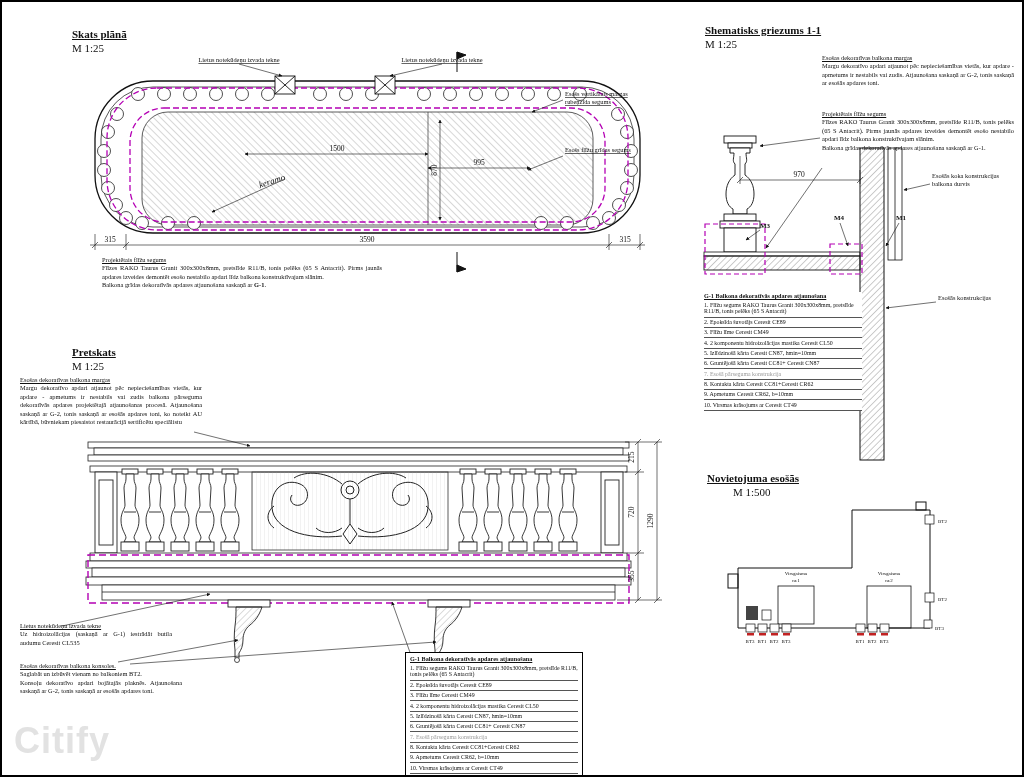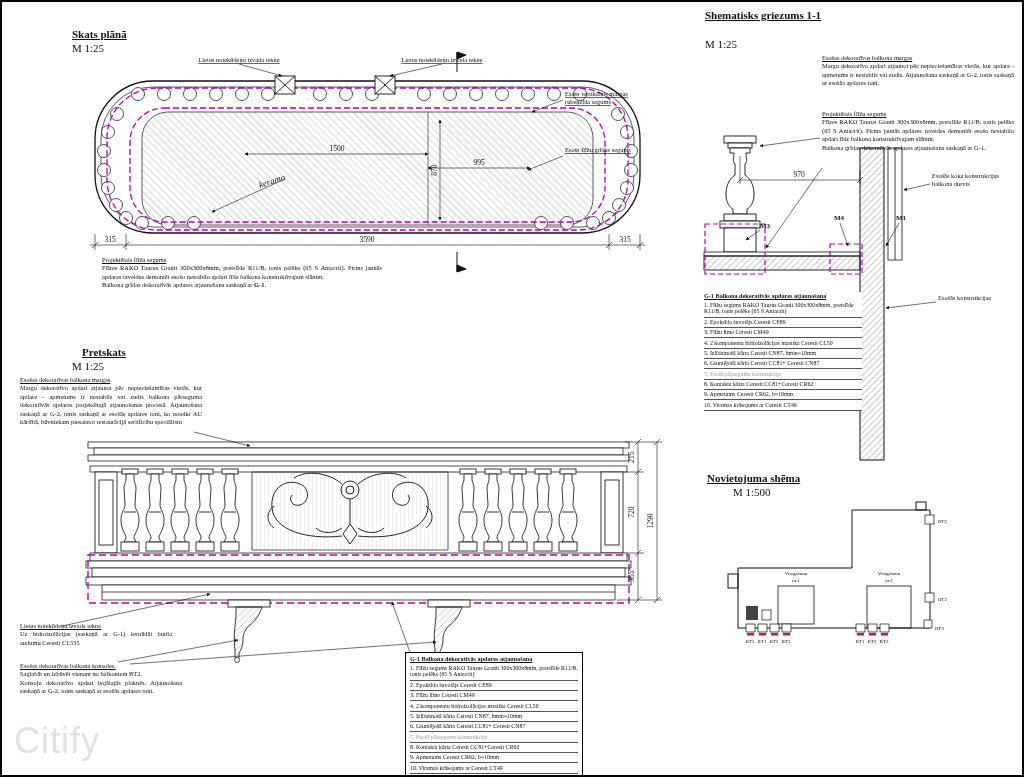--- a/index.html
+++ b/index.html
@@ -8,21 +8,21 @@
   .abs{position:absolute}
   .ttl{font-weight:bold;font-size:11px;text-decoration:underline;white-space:nowrap}
   .scl{font-size:11px}
   .note{font-size:6.4px;line-height:1.32;text-align:justify}
   .nt{text-decoration:underline}
   .g1{font-size:5.9px;line-height:1.18;background:#fff}
   .g1 .hd{font-weight:bold;text-decoration:underline;font-size:6.2px;padding-bottom:1px}
   .g1 .it{border-bottom:0.5px solid #555;padding:1.2px 0}
   .g1 .it.gray{color:#999}
   .g1box{border:1px solid #000;padding:2px 4px}
-  .wm{font-family:"Liberation Sans",sans-serif;font-weight:normal;font-size:36px;color:#e2e2e2;letter-spacing:1px}
+  .wm{font-family:"Liberation Sans",sans-serif;font-weight:bold;font-size:36px;color:#e2e2e2;letter-spacing:1px}
   svg{position:absolute;overflow:visible}
   svg text{font-family:"Liberation Serif",serif;fill:#111}
   .lbl{font-size:6.4px}
   .dim{font-size:7.5px}
   .mref{font-size:7px;font-weight:bold}
   .tiny{font-size:5px}
 </style>
 </head>
 <body>
 
@@ -146,21 +146,21 @@
     <text x="200" y="142" font-size="9" font-style="italic" transform="rotate(-18 200 142)">keramo</text>
     <line x1="225" y1="133" x2="152" y2="166" stroke="#111" stroke-width="0.6" marker-end="url(#arrA)"></line>
   </svg>
 
   <div class="abs note" style="left:100px;top:254px;width:280px">
     <span class="nt">Projektētais flīžu segums</span><br>
     <span>Flīzes RAKO Taurus Granit 300x300x8mm, pretslīde R11/B, tonis pelēks (65 S Antacrit). Pirms jaunās apdares izveides demontēt esošo nestabilo apdari līdz balkona konstruktīvajam slānim.</span><br>
     <span>Balkona grīdas dekoratīvās apdares atjaunošana saskaņā ar </span><b>G-1</b><span>.</span>
   </div>
 
-  <div class="abs ttl" style="left:703px;top:7px">Shematisks griezums 1-1</div>
+  <div class="abs ttl" style="left:703px;top:22px">Shematisks griezums 1-1</div>
   <div class="abs scl" style="left:703px;top:36px">M 1:25</div>
 
   <svg class="abs" style="left:700px;top:126px" width="324" height="336" viewBox="0 0 324 336">
     <defs>
       <pattern id="hatB" patternUnits="userSpaceOnUse" width="4.5" height="4.5" patternTransform="rotate(45)">
         <line x1="0" y1="0" x2="0" y2="4.5" stroke="#555" stroke-width="0.6"></line>
       </pattern>
       <marker id="arrB" viewBox="0 0 10 10" refX="9" refY="5" markerWidth="6" markerHeight="6" orient="auto-start-reverse">
         <path d="M0,0L10,5L0,10Z" fill="#111"></path>
       </marker>
@@ -229,21 +229,21 @@
     <div class="it">3. Flīžu līme Ceresit CM49</div>
     <div class="it">4. 2 komponentu hidroizolācijas mastika Ceresit CL50</div>
     <div class="it">5. Izlīdzinošā kārta Ceresit CN87, hmin=10mm</div>
     <div class="it">6. Gruntējošā kārta Ceresit CC81+ Ceresit CN87</div>
     <div class="it gray">7. Esošā pārseguma konstrukcija</div>
     <div class="it">8. Kontakta kārta Ceresit CC81+Ceresit CR62</div>
     <div class="it">9. Apmetums Ceresit CR62, b=10mm</div>
     <div class="it">10. Virsmas krāsojums ar Ceresit CT49</div>
   </div>
 
-  <div class="abs ttl" style="left:80px;top:344px">Pretskats</div>
+  <div class="abs ttl" style="left:70px;top:344px">Pretskats</div>
   <div class="abs scl" style="left:70px;top:358px">M 1:25</div>
 
   <svg class="abs" style="left:58px;top:426px" width="626" height="238" viewBox="0 0 626 238">
     <defs>
       <pattern id="hatC" patternUnits="userSpaceOnUse" width="4.5" height="4.5" patternTransform="rotate(45)">
         <line x1="0" y1="0" x2="0" y2="4.5" stroke="#888" stroke-width="0.6"></line>
       </pattern>
       <pattern id="vlinC" patternUnits="userSpaceOnUse" width="4" height="4">
         <line x1="0" y1="0" x2="0" y2="4" stroke="#ccc" stroke-width="0.5"></line>
       </pattern>
@@ -373,21 +373,21 @@
     <div class="it">3. Flīžu līme Ceresit CM49</div>
     <div class="it">4. 2 komponentu hidroizolācijas mastika Ceresit CL50</div>
     <div class="it">5. Izlīdzinošā kārta Ceresit CN87, hmin=10mm</div>
     <div class="it">6. Gruntējošā kārta Ceresit CC81+ Ceresit CN87</div>
     <div class="it gray">7. Esošā pārseguma konstrukcija</div>
     <div class="it">8. Kontakta kārta Ceresit CC81+Ceresit CR62</div>
     <div class="it">9. Apmetums Ceresit CR62, b=10mm</div>
     <div class="it">10. Virsmas krāsojums ar Ceresit CT49</div>
   </div>
 
-  <div class="abs ttl" style="left:705px;top:470px">Novietojuma shēma</div>
+  <div class="abs ttl" style="left:705px;top:470px">Novietojuma esošās</div>
   <div class="abs scl" style="left:731px;top:484px">M 1:500</div>
 
   <svg class="abs" style="left:700px;top:492px" width="322" height="205" viewBox="0 0 322 205">
     <g fill="none" stroke="#111" stroke-width="1">
       <path d="M150,16 L228,16 L228,134 L36,134 L36,74 L150,74 Z"></path>
       <rect x="26" y="80" width="10" height="14"></rect>
       <rect x="214" y="8" width="10" height="8"></rect>
     </g>
     <g fill="none" stroke="#111" stroke-width="0.8">
       <rect x="76" y="92" width="36" height="38"></rect>

